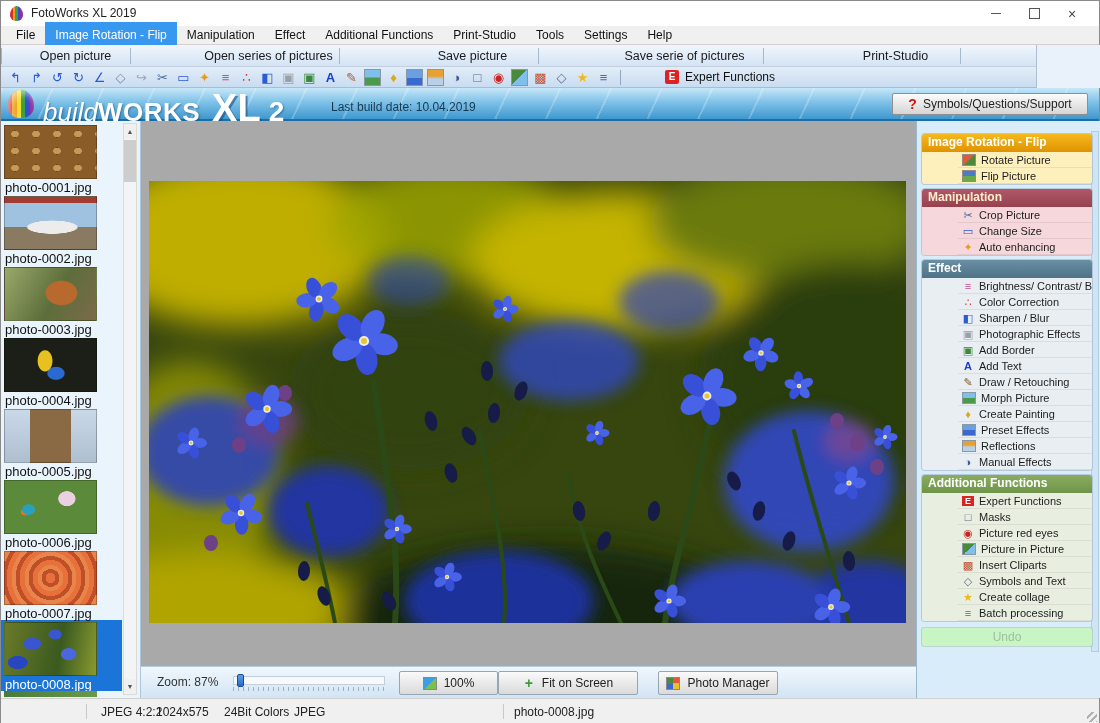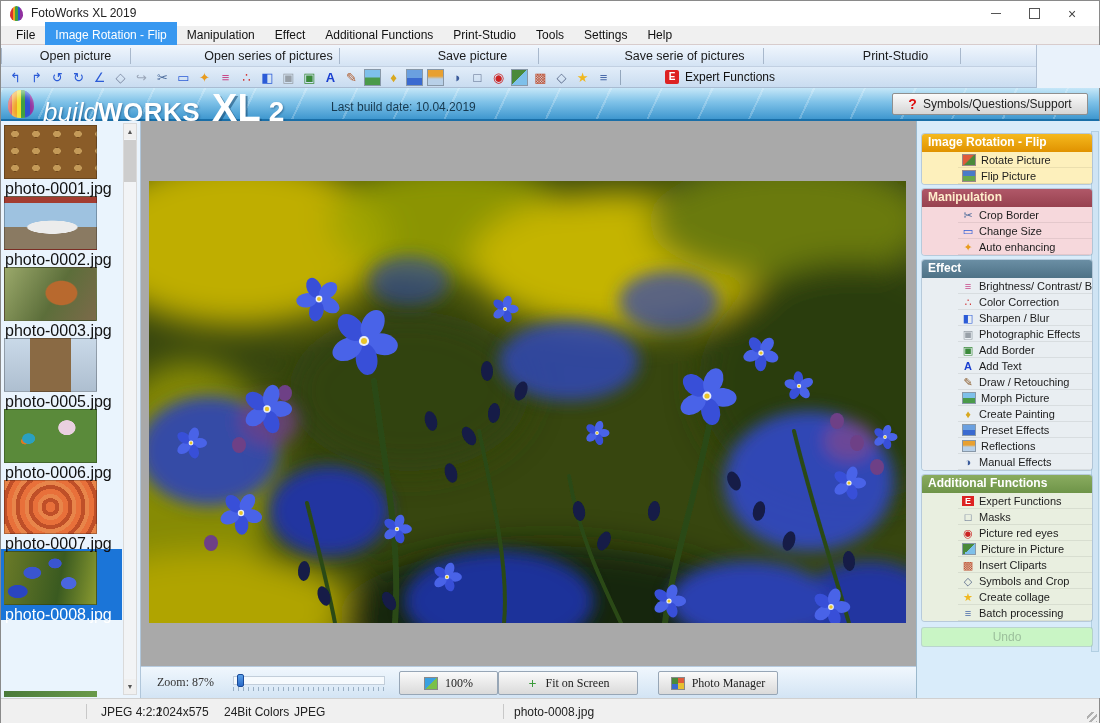--- a/index.html
+++ b/index.html
@@ -55,42 +55,42 @@
   .support-btn{position:absolute;right:11px;top:5px;width:196px;height:22px;
     background:linear-gradient(180deg,#fbfbfb,#d5d5d5);border:1px solid #8f8f8f;border-radius:2px;
     display:flex;align-items:center;justify-content:center;gap:6px;font-size:12px;color:#222;box-sizing:border-box;}
   .q-ico{color:#dd1111;font-weight:bold;font-size:14px;}
   
   .thumbs{position:absolute;left:0;top:120px;width:140px;height:577px;background:#eaf4fd;border-right:1px solid #b0c6da;box-sizing:border-box;overflow:hidden;}
   .thumb-list{position:absolute;left:0;top:2px;width:121px;}
   .thumb-row{height:71px;padding:2px 0 0 3px;box-sizing:border-box;}
   .thumb-row[data-state="selected"]{background:#1b75d8;}
   .thumb-img{width:93px;height:54px;border:1px solid rgba(0,0,0,.25);box-sizing:border-box;}
-  .thumb-label{font-size:16px;color:#111;padding:1px 0 0 1px;}
+  .thumb-label{font-size:13px;color:#111;padding:1px 0 0 1px;}
   .thumb-row[data-state="selected"] .thumb-label{color:#fff;}
   .thumb-img[data-kind="nuts"]{background:radial-gradient(6px 5px at 10px 8px,#c49a58 62%,#6b4418 70%,rgba(0,0,0,0) 75%) 0 0/21px 17px repeat,#8a5c28;}
   .thumb-img[data-kind="plane"]{background:radial-gradient(42px 11px at 52% 58%,#ececec 58%,rgba(0,0,0,0) 62%),linear-gradient(180deg,#a33c30 0 12%,#9ec2e0 12% 58%,#8a7a62 58% 100%);}
   .thumb-img[data-kind="squirrel"]{background:radial-gradient(26px 20px at 62% 48%,#b8692e 58%,rgba(0,0,0,0) 64%),linear-gradient(120deg,#9aa86a,#5c6e3a 55%,#7c6a4a);}
   .thumb-img[data-kind="parrot"]{background:radial-gradient(14px 20px at 44% 42%,#e8c020 50%,rgba(0,0,0,0) 56%),radial-gradient(16px 12px at 56% 66%,#2a6ad0 50%,rgba(0,0,0,0) 58%),#1b1f18;}
   .thumb-img[data-kind="temple"]{background:linear-gradient(90deg,rgba(0,0,0,0) 0 28%,#8a6a44 28% 72%,rgba(0,0,0,0) 72%),linear-gradient(180deg,#c9d9e8,#aebfd0);}
   .thumb-img[data-kind="bird"]{background:radial-gradient(15px 13px at 68% 34%,#ead0e0 55%,rgba(0,0,0,0) 60%),radial-gradient(11px 9px at 26% 55%,#2aa0c0 55%,rgba(0,0,0,0) 62%),radial-gradient(9px 7px at 22% 60%,#e07820 42%,rgba(0,0,0,0) 50%),#5a8a3a;}
   .thumb-img[data-kind="dahlia"]{background:repeating-radial-gradient(circle at 50% 50%,#e8703a 0 5px,#bf4f28 5px 9px,#e8854a 9px 13px);}
   .thumb-img[data-kind="flowers"]{background:radial-gradient(16px 11px at 30% 40%,#3a55d0 52%,rgba(0,0,0,0) 58%),radial-gradient(14px 11px at 70% 60%,#4a66e0 52%,rgba(0,0,0,0) 58%),radial-gradient(12px 9px at 55% 22%,#3a55d0 52%,rgba(0,0,0,0) 58%),radial-gradient(18px 12px at 14% 76%,#2a45c0 52%,rgba(0,0,0,0) 58%),linear-gradient(100deg,#6a7a28,#3a5a20 60%,#8a9a30);}
   .thumb-partial{height:6px;width:93px;margin-left:3px;background:linear-gradient(90deg,#4a7a3a,#6a9a4a);}
   .thumb-scroll{position:absolute;right:3px;top:2px;bottom:3px;width:14px;background:#f2f4f6;border:1px solid #dadada;box-sizing:border-box;}
   .scroll-arrow{height:15px;display:flex;align-items:center;justify-content:center;font-size:7px;color:#555;background:#f0f0f0;}
   .scroll-arrow.down{position:absolute;bottom:0;left:0;right:0;}
   .scroll-thumb{position:absolute;left:0;right:0;top:16px;height:42px;background:#cdcdcd;}
   
   .center{position:absolute;left:140px;top:120px;width:775px;height:577px;}
   .canvas{position:absolute;left:0;top:0;width:775px;height:545px;background:#a9a9a9;}
   .photo{position:absolute;left:8px;top:60px;width:757px;height:442px;}
   
   .zoombar{position:absolute;left:0;top:545px;width:775px;height:32px;
-    background:linear-gradient(180deg,#f0f7fd,#d3e4f4);border-top:1px solid #b8cce0;box-sizing:border-box;font-family:Liberation Serif, serif;}
+    background:linear-gradient(180deg,#f0f7fd,#d3e4f4);border-top:1px solid #b8cce0;box-sizing:border-box;}
   .zoom-label{position:absolute;left:16px;top:8px;font-size:12px;color:#333;}
   .slider-track{position:absolute;left:92px;top:9px;width:152px;height:9px;background:#f6fafd;border:1px solid #c2ceda;box-sizing:border-box;}
   .slider-thumb{position:absolute;left:3px;top:-3px;width:7px;height:13px;background:linear-gradient(180deg,#5aa0e8,#2a6ac8);border:1px solid #1a4a98;border-radius:2px;box-sizing:border-box;}
   .slider-ticks{position:absolute;left:92px;top:20px;width:152px;height:4px;background:repeating-linear-gradient(90deg,#9ab0c4 0 1px,rgba(0,0,0,0) 1px 5px);}
   .zoom-btn{position:absolute;top:4px;height:24px;background:linear-gradient(180deg,#fafafa,#dadada);
     border:1px solid #97a6b6;border-radius:2px;display:flex;align-items:center;justify-content:center;gap:7px;
     font-size:12px;color:#222;box-sizing:border-box;}
   .zb-ico{display:inline-block;width:12px;height:11px;font-size:12px;line-height:11px;text-align:center;}
   
   .rightbar{position:absolute;left:915px;top:120px;width:185px;height:577px;background:#d9ecfa;border-left:1px solid #9ab8cc;box-sizing:border-box;}
@@ -301,20 +301,24 @@
         <div class="thumb-row" data-state="default">
           <div class="thumb-img" data-kind="plane"></div>
           <div class="thumb-label">photo-0002.jpg</div>
         </div>
 
         <div class="thumb-row" data-state="default">
           <div class="thumb-img" data-kind="squirrel"></div>
           <div class="thumb-label">photo-0003.jpg</div>
         </div>
 
+        <div class="thumb-row" data-state="default">
+          <div class="thumb-img" data-kind="parrot"></div>
+          <div class="thumb-label">photo-0004.jpg</div>
+        </div>
 
         <div class="thumb-row" data-state="default">
           <div class="thumb-img" data-kind="temple"></div>
           <div class="thumb-label">photo-0005.jpg</div>
         </div>
 
         <div class="thumb-row" data-state="default">
           <div class="thumb-img" data-kind="bird"></div>
           <div class="thumb-label">photo-0006.jpg</div>
         </div>
@@ -572,21 +576,21 @@
             </div>
           </div>
       </div>
 
       <div class="panel" data-theme="red">
         <div class="panel-header">Manipulation</div>
         <div class="panel-items">
 
             <div class="panel-row">
               <span class="p-ico" style="color:#4a6a9a">✂</span>
-              <span>Crop Border</span>
+              <span>Crop Picture</span>
             </div>
 
             <div class="panel-row">
               <span class="p-ico" style="color:#2b5bd7">▭</span>
               <span>Change Size</span>
             </div>
 
             <div class="panel-row">
               <span class="p-ico" style="color:#e89b1e">✦</span>
               <span>Auto enhancing</span>
@@ -684,21 +688,21 @@
               <span>Picture in Picture</span>
             </div>
 
             <div class="panel-row">
               <span class="p-ico" style="color:#c05030">▩</span>
               <span>Insert Cliparts</span>
             </div>
 
             <div class="panel-row">
               <span class="p-ico" style="color:#5a6a8a">◇</span>
-              <span>Symbols and Crop</span>
+              <span>Symbols and Text</span>
             </div>
 
             <div class="panel-row">
               <span class="p-ico" style="color:#f0b820">★</span>
               <span>Create collage</span>
             </div>
 
             <div class="panel-row">
               <span class="p-ico" style="color:#4a6aaa">≡</span>
               <span>Batch processing</span>

